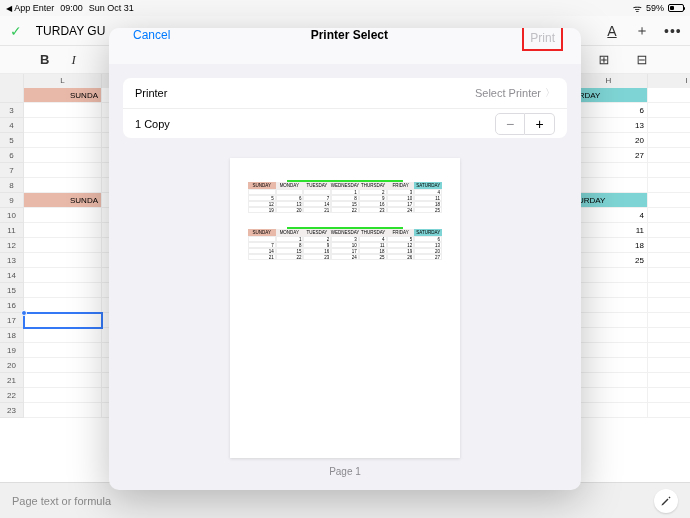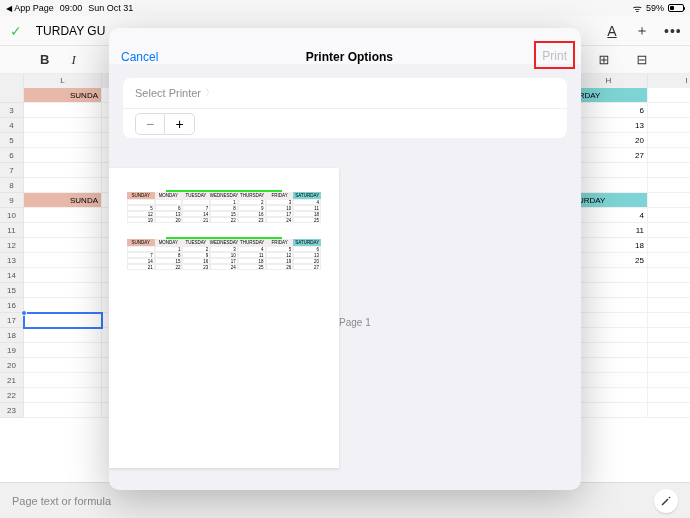--- a/index.html
+++ b/index.html
@@ -39,38 +39,38 @@
   .sel-cell { outline:2px solid #3478f6; outline-offset:-1px; position:relative;}
   .sel-dot { position:absolute; width:6px; height:6px; background:#3478f6; border-radius:50%; top:-3px; left:-3px; border:1px solid #fff;}
 
   
   .formula-bar { position:absolute; bottom:0; left:0; right:0; height:36px; background:#f0f0f0; border-top:1px solid #ddd; display:flex; align-items:center; padding:0 12px; font-size:11px; color:#888;}
   .formula-bar .pencil { margin-left:auto; width:24px; height:24px; border-radius:12px; background:#fff; display:flex; align-items:center; justify-content:center; box-shadow:0 1px 2px rgba(0,0,0,0.15);}
   
 
   
   .modal { position:absolute; left:109px; top:28px; width:472px; height:462px; background:#f2f2f6; border-radius:10px; box-shadow:0 10px 40px rgba(0,0,0,0.25); overflow:hidden; display:flex; flex-direction:column;}
-  .modal-header { height:36px; display:flex; align-items:flex-end; justify-content:space-between; padding:0 12px; background:#f9f9fb; }
+  .modal-header { height:36px; display:flex; align-items:flex-start; justify-content:space-between; padding:0 24px; background:#f9f9fb; }
   .modal-header .cancel { color:#007aff; font-size:12px; }
   .modal-header .mtitle { font-size:12px; font-weight:600; color:#000; }
   .modal-header .print { color:#bfbfc4; font-size:12px; }
   .print-box { border:2px solid #e22; padding:3px 6px; margin:-5px -6px;}
   .modal-body { padding:14px; flex:0 0 auto;}
   .group { background:#fff; border-radius:8px; overflow:hidden;}
   .grow { display:flex; align-items:center; height:30px; padding:0 12px; font-size:11px; color:#000;}
   .grow + .grow { border-top:1px solid #eee;}
   .grow .glabel { flex:1; }
   .grow .gval { color:#8e8e93; display:flex; align-items:center; gap:4px;}
   .chev { color:#c7c7cc; font-size:10px;}
   .stepper { display:flex; }
   .stepper button { width:30px; height:22px; border:1px solid #dcdce0; background:#fff; font-size:14px; color:#000; display:flex; align-items:center; justify-content:center;}
   .stepper button:first-child { border-radius:5px 0 0 5px; color:#8e8e93;}
   .stepper button:last-child { border-radius:0 5px 5px 0; border-left:none;}
 
-  .preview-area { flex:1; display:flex; align-items:center; padding:6px 0 12px;}
+  .preview-area { flex:1; display:flex; flex-direction:column; align-items:center; padding:6px 0 12px;}
   .page { width:230px; height:300px; background:#fff; box-shadow:0 1px 3px rgba(0,0,0,0.12); display:flex; flex-direction:column; align-items:center; padding:22px 18px; gap:14px;}
   .page-label { font-size:10px; color:#8a8a8e; margin-top:8px;}
 
   .mini-cal { width:100%; display:flex; flex-direction:column; font-size:4.5px; }
   .mc-title { background:#2ee02e; text-align:center; padding:1px 0; font-size:5px; width:60%; margin:0 auto;}
   .mc-head { display:flex; }
   .mc-head div { flex:1; text-align:center; padding:1px 0; font-size:4.5px; }
   .mc-head div:first-child { background:#e8b8a8;}
   .mc-head div:last-child { background:#7ed4d4;}
   .mc-head div:nth-child(2), .mc-head div:nth-child(3),.mc-head div:nth-child(4),.mc-head div:nth-child(5),.mc-head div:nth-child(6){ background:#f2eeee;}
@@ -83,21 +83,21 @@
   .battery .fill { position:absolute; left:1px; top:1px; bottom:1px; width:30%; background:#000; border-radius:1px;}
   .wifi { font-size:10px; }
 </style>
 </head>
 <body>
 
 <div class="status-bar">
   <div class="status-left">
     <span class="back">
         <span class="tri">◀</span>
-        <span>App Page</span>
+        <span>App Enter</span>
       </span>
     <span>09:00</span>
     <span>Sun Oct 31</span>
   </div>
   <div class="status-right">
     <span class="wifi">ᯤ</span>
     <span>59%</span>
     <span class="battery">
         <span class="fill"></span>
       </span>
@@ -409,34 +409,36 @@
   <span class="pencil">
     <svg width="12" height="12" viewBox="0 0 24 24">
         <path d="M3 21l3-1 11-11-2-2L4 18l-1 3zm14-16l2 2 2-2-2-2-2 2z" fill="#333"></path>
       </svg>
   </span>
 </div>
 
 <div class="modal">
   <div class="modal-header">
     <span class="cancel">Cancel</span>
-    <span class="mtitle">Printer Options</span>
+    <span class="mtitle">Printer Select</span>
     <span class="print-box">
       <span class="print">Print</span>
     </span>
   </div>
   <div class="modal-body">
     <div class="group">
       <div class="grow">
+        <span class="glabel">Printer</span>
         <span class="gval">
           <span>Select Printer</span>
           <span class="chev">〉</span>
         </span>
       </div>
       <div class="grow">
+        <span class="glabel">1 Copy</span>
         <span class="stepper">
           <button>−</button>
           <button>+</button>
         </span>
       </div>
     </div>
   </div>
   <div class="preview-area">
     <div class="page">
       <div class="mini-cal" id="cal1">

